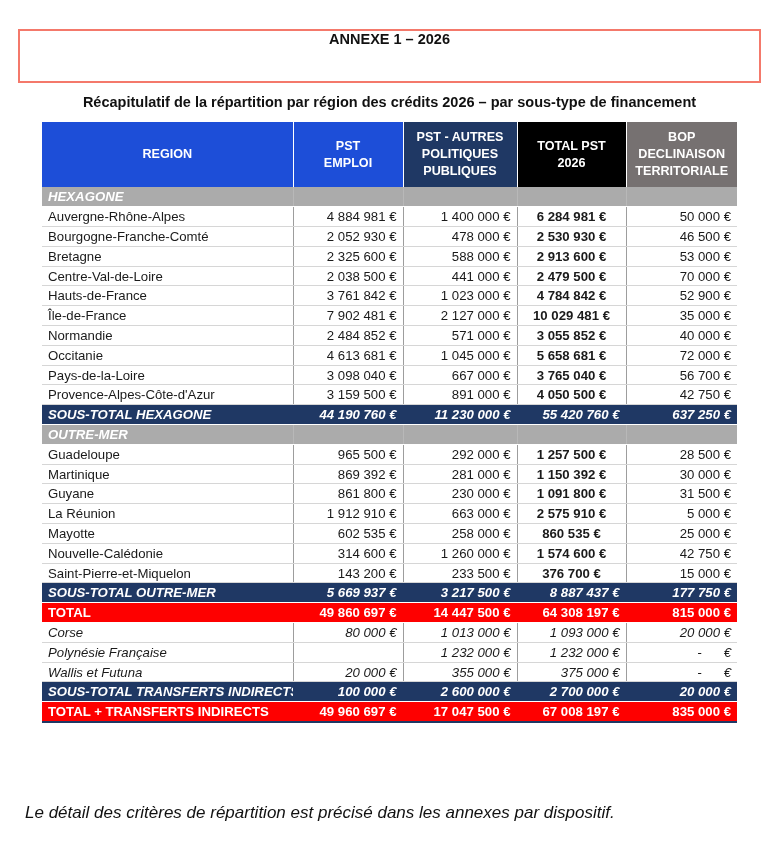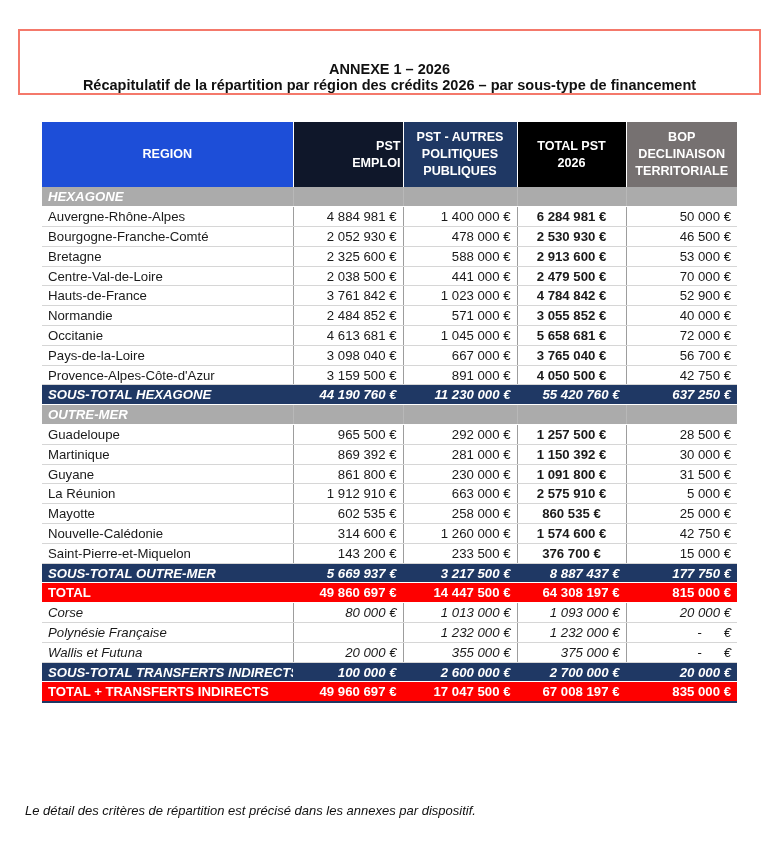--- a/index.html
+++ b/index.html
@@ -5,24 +5,25 @@
   * { box-sizing: border-box; }
   html,body { margin:0; padding:0; }
   body {
     width:778px; height:852px; position:relative;
     background:#ffffff;
     font-family:"Liberation Sans", sans-serif;
     color:#1a1a1a;
   }
 
   .title-box {
-    position:absolute; left:18px; top:29px; width:743px; height:66px;
+    position:absolute; left:18px; top:29px; width:743px; height:54px;
     border:2px solid #f4796b;
-    display:flex; flex-direction:column; justify-content:flex-end;
+    display:flex; flex-direction:column; justify-content:flex-start;
     text-align:center;
+    gap:47px;
   }
   .title-line { font-weight:bold; font-size:14.5px; color:#111; }
 
   table.main {
     position:absolute; left:42px; top:122px; width:695px;
     border-collapse:collapse; table-layout:fixed;
     font-size:13.2px;
   }
   thead th {
     height:65px; vertical-align:middle; text-align:center;
@@ -54,21 +55,21 @@
   }
   tr.total td {
     background:#fe0000; color:#ffffff; font-weight:bold;
     border-right-color:#fe0000; border-bottom-color:#ffffff;
   }
   tr.italic td { font-style:italic; }
   tbody tr:last-child td { border-bottom:2px solid #1f3864; }
 
   .footer-note {
     position:absolute; left:25px; top:803px; width:720px;
-    font-style:italic; font-size:13px; color:#111; font-weight:500;
+    font-style:italic; font-size:17px; color:#111; font-weight:500;
   }
 </style>
 </head>
 <body>
 
 <div class="title-box">
   <div class="title-line">ANNEXE 1 – 2026</div>
   <div class="title-line">Récapitulatif de la répartition par région des crédits 2026 – par sous-type de financement</div>
 </div>
 
@@ -76,21 +77,21 @@
   <colgroup>
     <col style="width:251px">
     <col style="width:110px">
     <col style="width:114px">
     <col style="width:109px">
     <col style="width:111px">
   </colgroup>
   <thead>
     <tr>
         <th style="background: #1d4ed8;">REGION</th>
-        <th style="background: #0f172a; text-align: right;">PST
+        <th style="background: #1d4ed8;">PST
 EMPLOI</th>
         <th style="background: rgb(31, 56, 100);">PST - AUTRES
 POLITIQUES
 PUBLIQUES</th>
         <th style="background: rgb(0, 0, 0); margin-top: 32px;">TOTAL PST
 2026</th>
         <th style="background: rgb(118, 113, 113);">BOP
 DECLINAISON
 TERRITORIALE</th>
       </tr>
@@ -132,20 +133,27 @@
         <td class="num col-4">70 000 €</td>
       </tr>
       <tr class="data">
         <td class="label">Hauts-de-France</td>
         <td class="num col-1">3 761 842 €</td>
         <td class="num col-2">1 023 000 €</td>
         <td class="num col-3">4 784 842 €</td>
         <td class="num col-4">52 900 €</td>
       </tr>
       <tr class="data">
+        <td class="label">Île-de-France</td>
+        <td class="num col-1">7 902 481 €</td>
+        <td class="num col-2">2 127 000 €</td>
+        <td class="num col-3">10 029 481 €</td>
+        <td class="num col-4">35 000 €</td>
+      </tr>
+      <tr class="data">
         <td class="label">Normandie</td>
         <td class="num col-1">2 484 852 €</td>
         <td class="num col-2">571 000 €</td>
         <td class="num col-3">3 055 852 €</td>
         <td class="num col-4">40 000 €</td>
       </tr>
       <tr class="data">
         <td class="label">Occitanie</td>
         <td class="num col-1">4 613 681 €</td>
         <td class="num col-2">1 045 000 €</td>

